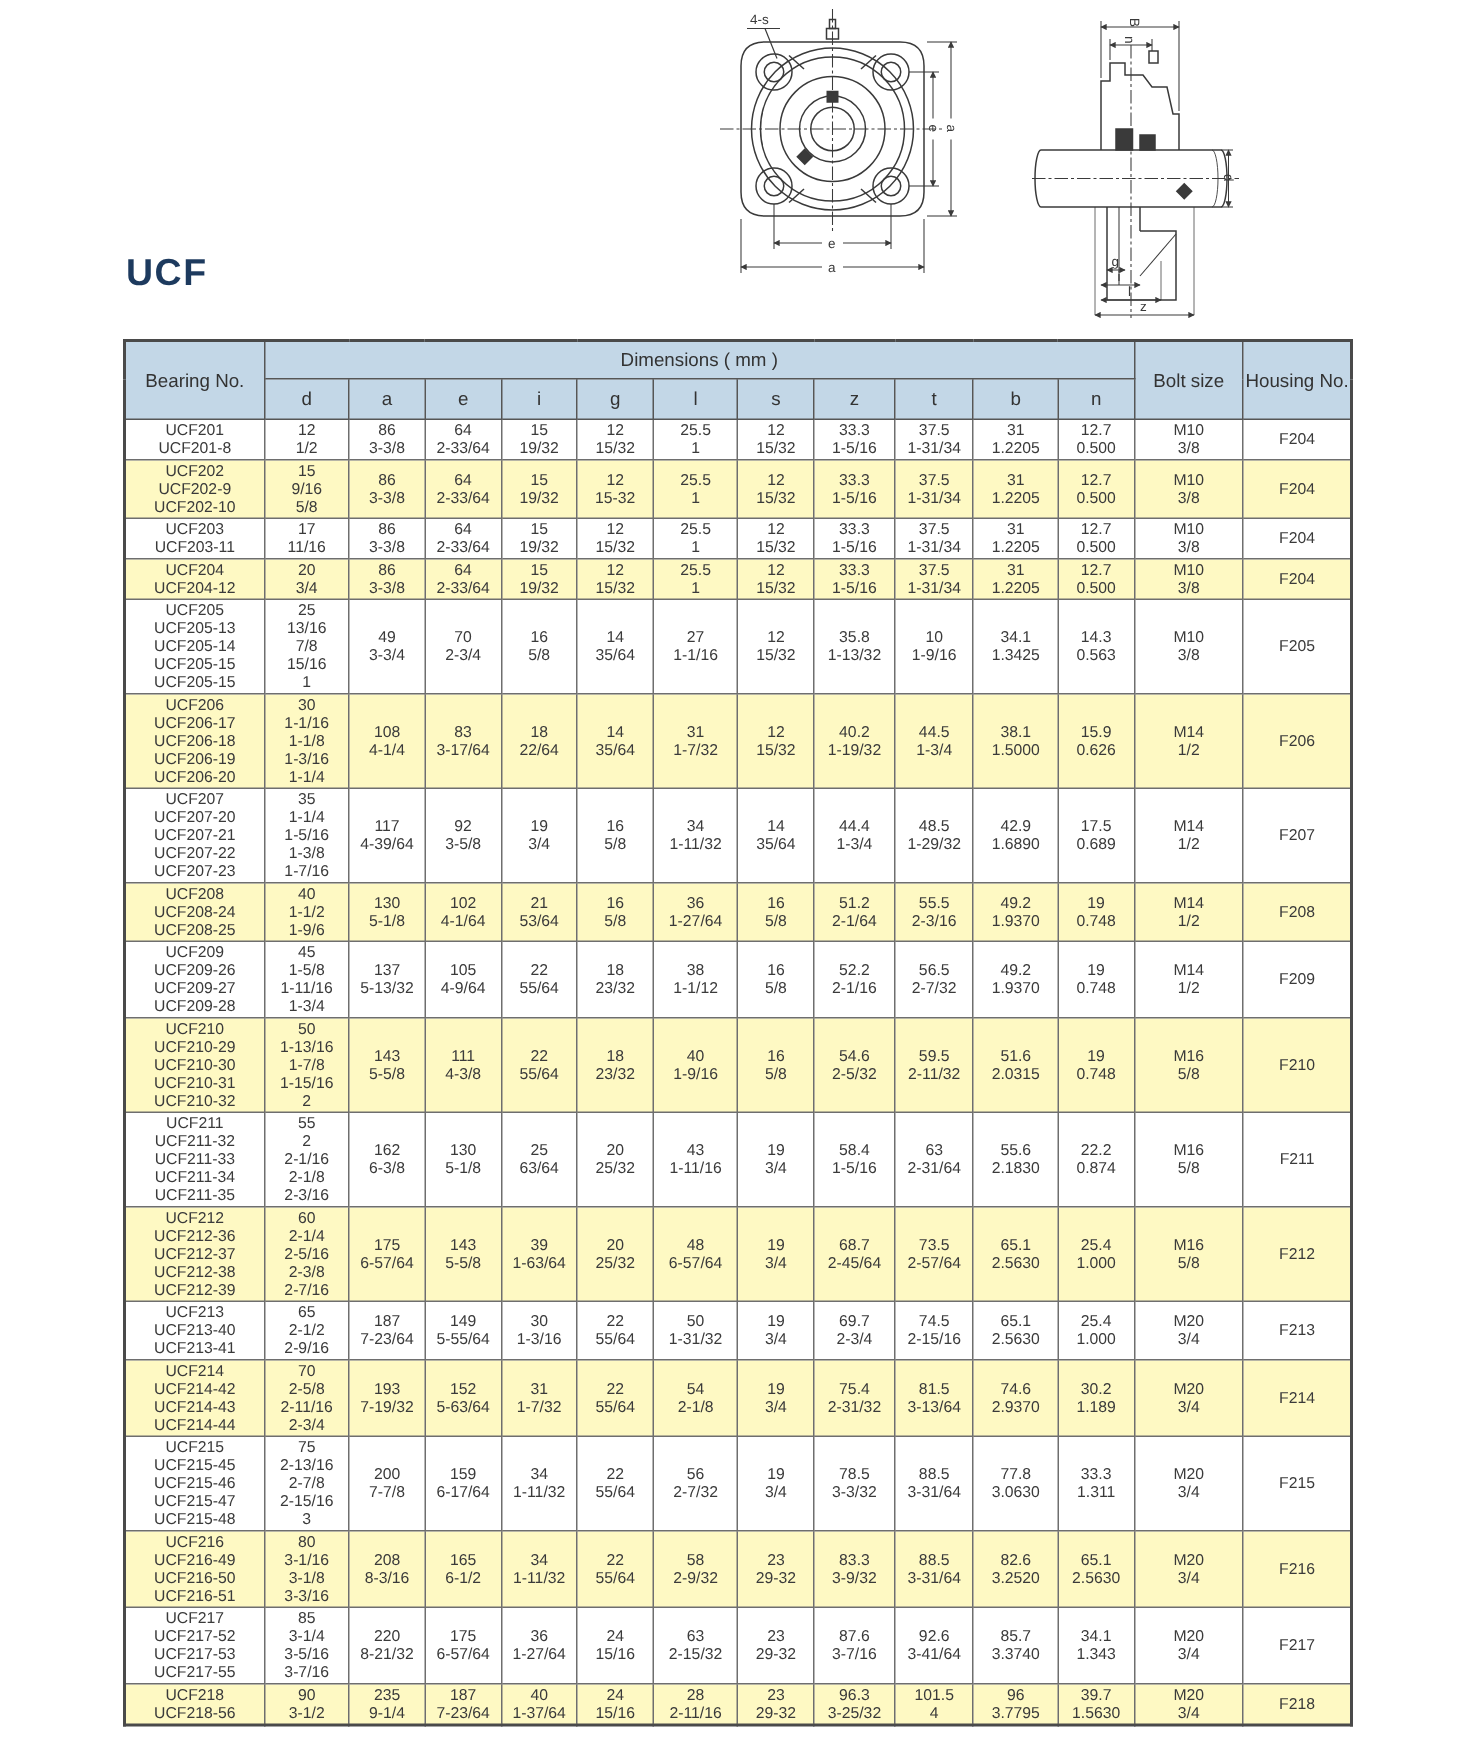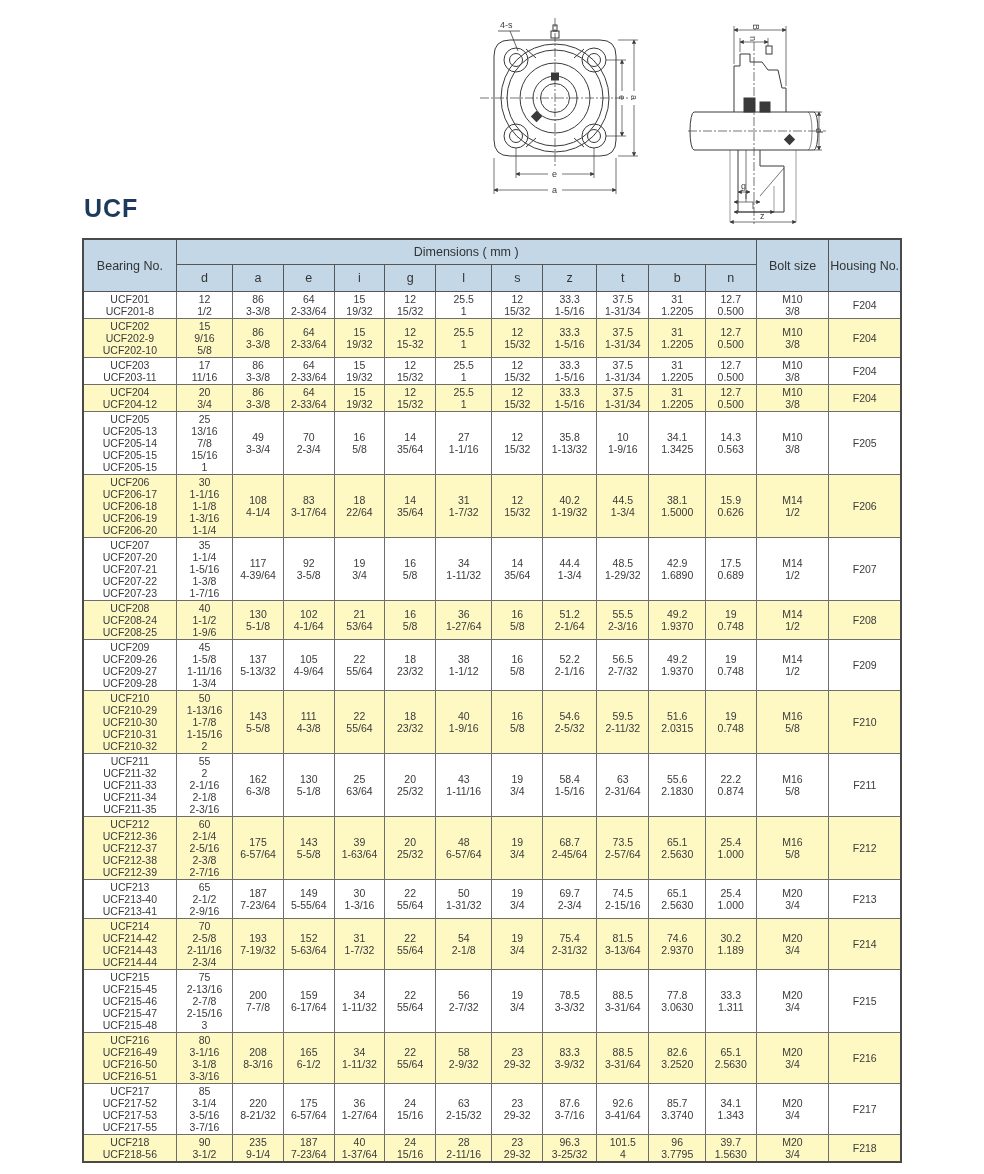--- a/index.html
+++ b/index.html
@@ -1,26 +1,26 @@
 <!DOCTYPE html>
 <html><head>
 <meta charset="utf-8">
 <style>
   html,body { margin:0; padding:0; background:#ffffff; }
   body {
     width:984px; height:1174px;
     font-family:"Liberation Sans", sans-serif;
     color:#333; position:relative;
   }
-  .header-area { position:relative; height:220px;margin-top:12px; }
+  .header-area { position:relative; height:220px; }
   .drawing { position:absolute; }
   #front-view { left:480px; top:6px; }
   #side-view  { left:688px; top:4px; }
   .page-title {
-    position:absolute; left:84px; top:182px; margin:0;
+    position:absolute; left:84px; top:168px; margin:0;
     font-size:25px; font-weight:600; letter-spacing:1px;
     color:#1d3a5e;
   }
   table.dims {
     border-collapse:collapse; table-layout:fixed;
     width:820px; margin-left:82px; margin-top:6px;
     font-size:10.5px; color:#3a3a3a;
     border:2px solid #4a4a4a;
   }
   table.dims th, table.dims td {

